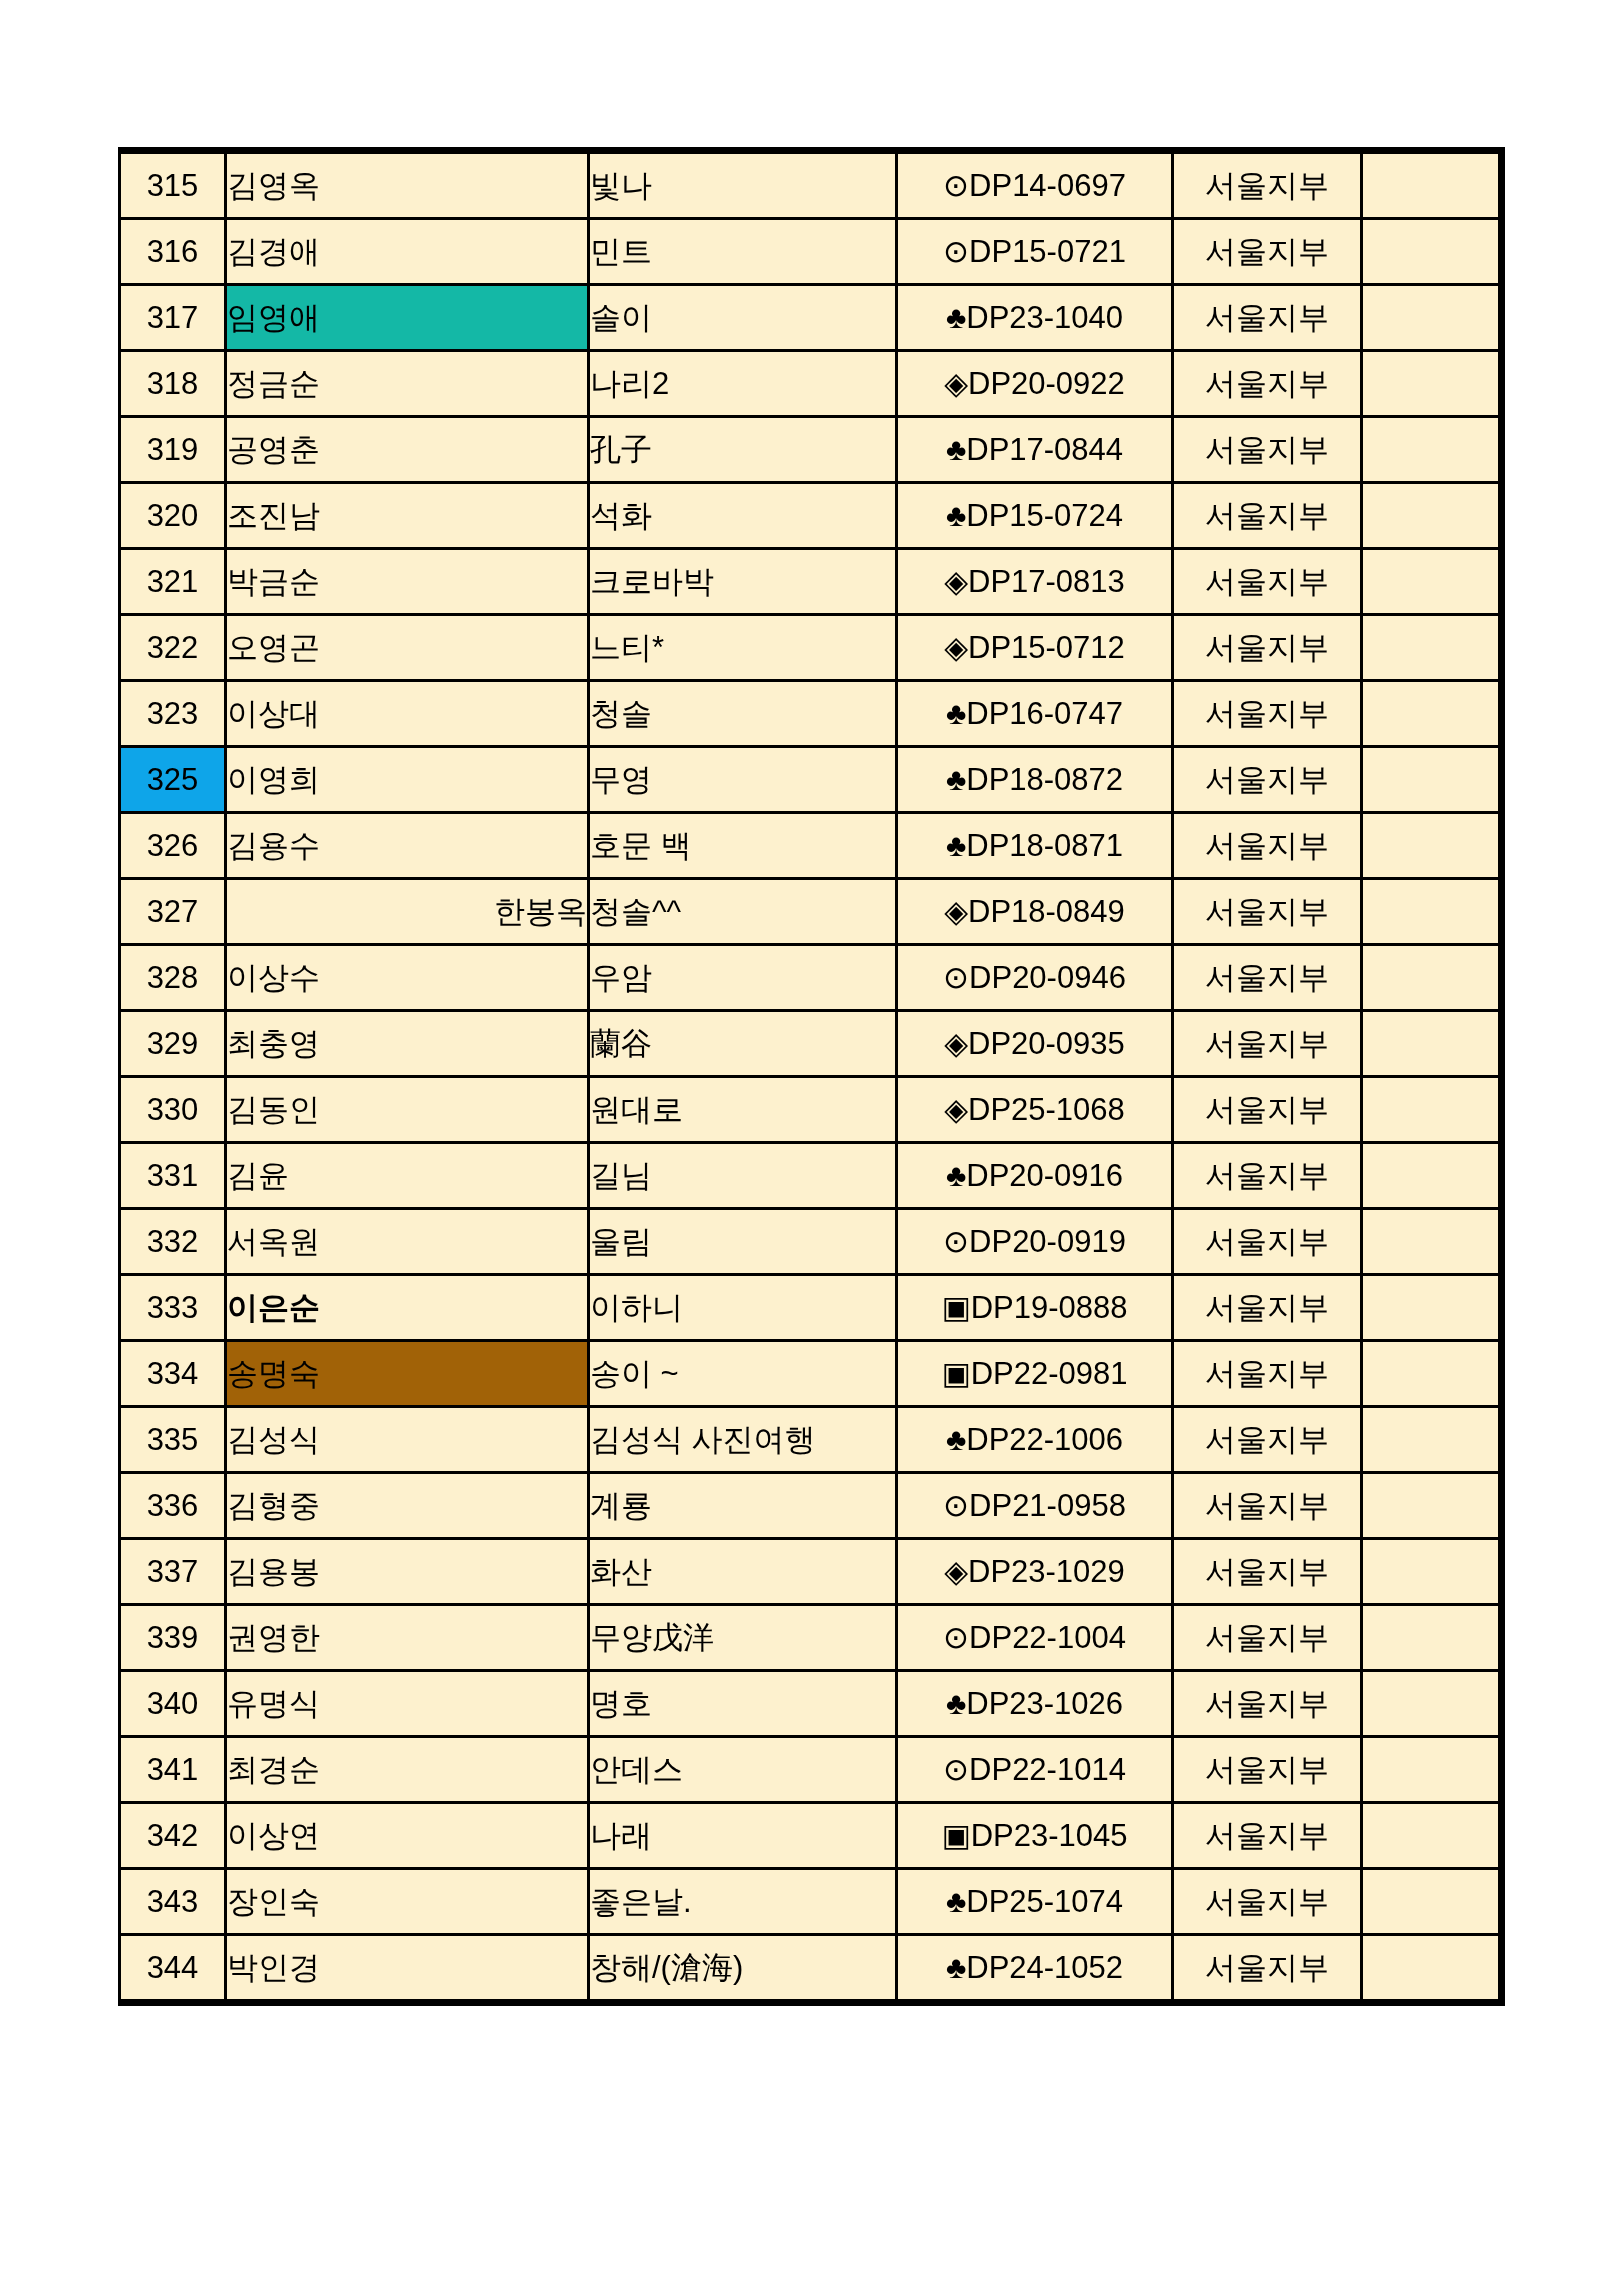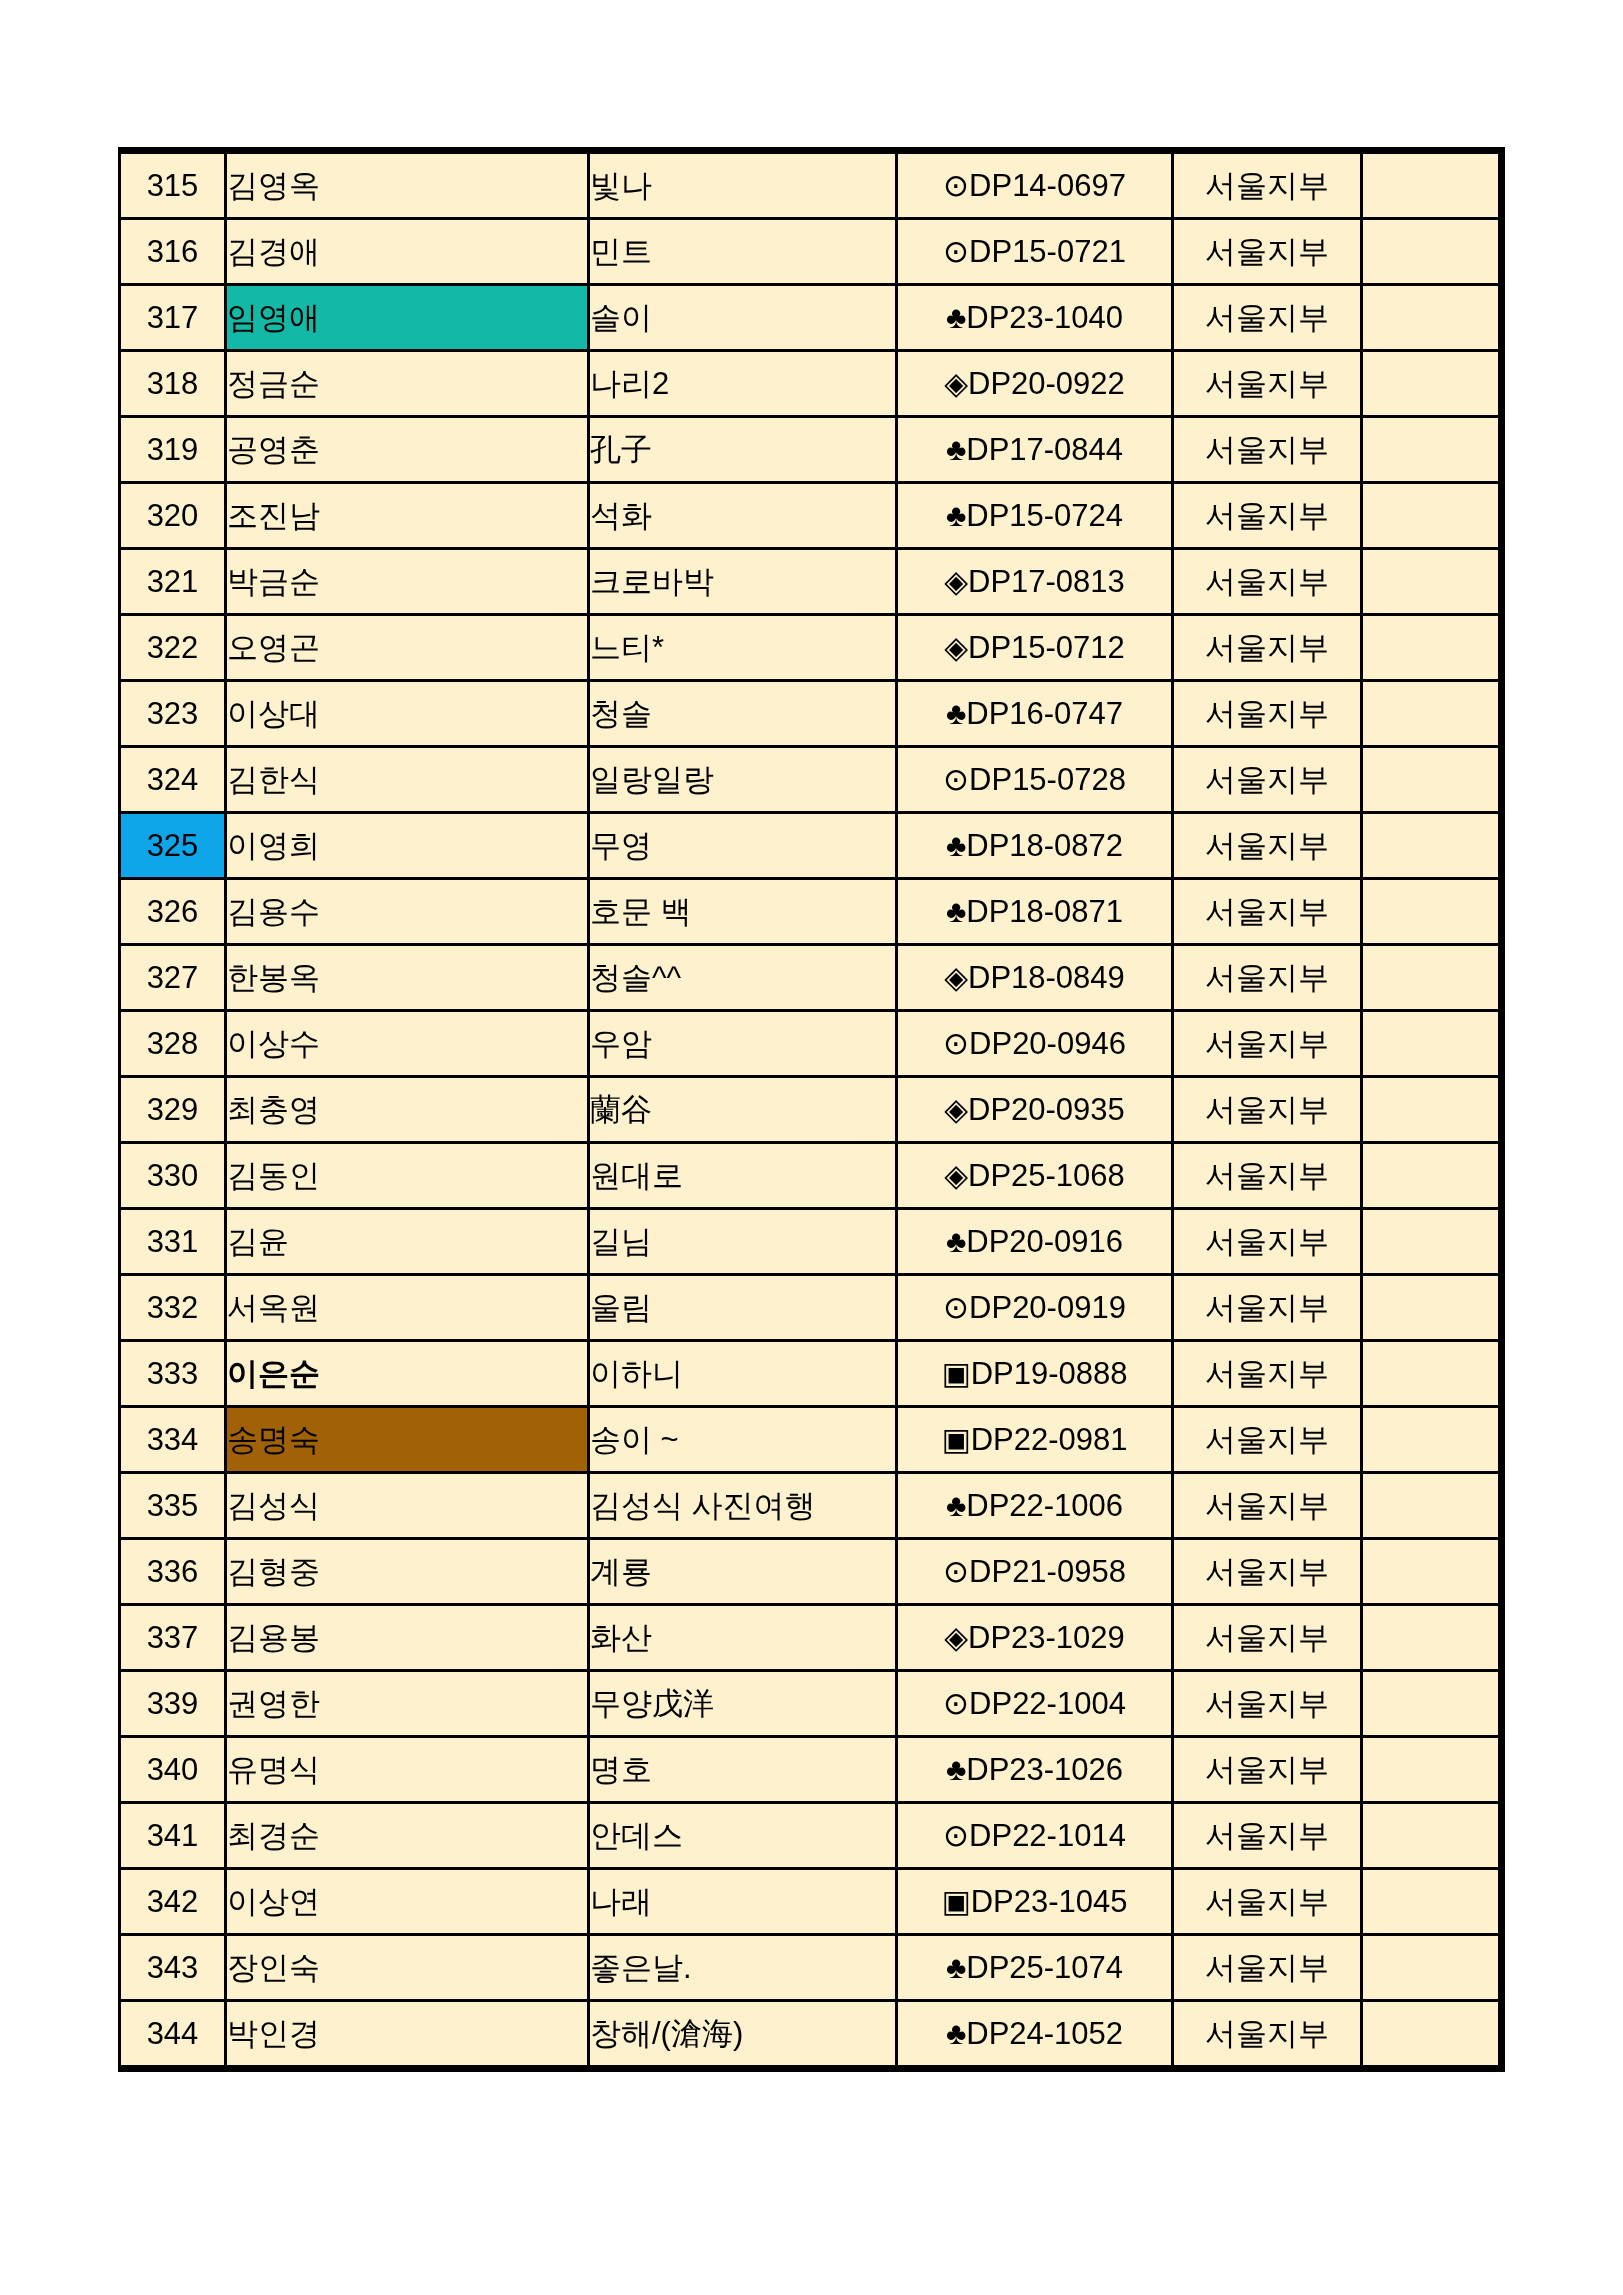--- a/index.html
+++ b/index.html
@@ -124,46 +124,38 @@
   </tr>
         <tr>
     <td class="c-no" style="background: rgb(253, 241, 206);">323</td>
     <td class="c-name" style="background: rgb(253, 241, 206);">이상대</td>
     <td class="c-nickname" style="background: rgb(253, 241, 206);">청솔</td>
     <td class="c-code" style="background: rgb(253, 241, 206);">♣DP16-0747</td>
     <td class="c-branch" style="background: rgb(253, 241, 206);">서울지부</td>
     <td class="c-note" style="background: rgb(253, 241, 206);"></td>
   </tr>
         <tr>
-    <td class="c-no" style="background: rgb(253, 241, 206);">324</td>
-    <td class="c-name" style="background: rgb(253, 241, 206);">김한식</td>
-    <td class="c-nickname" style="background: rgb(253, 241, 206);">일랑일랑</td>
-    <td class="c-code" style="background: rgb(253, 241, 206);">⊙DP15-0728</td>
-    <td class="c-branch" style="background: rgb(253, 241, 206);">서울지부</td>
-    <td class="c-note" style="background: rgb(253, 241, 206);"></td>
-  </tr>
-        <tr>
     <td class="c-no" style="background: #0ea5e9;">325</td>
     <td class="c-name" style="background: rgb(253, 241, 206);">이영희</td>
     <td class="c-nickname" style="background: rgb(253, 241, 206);">무영</td>
     <td class="c-code" style="background: rgb(253, 241, 206);">♣DP18-0872</td>
     <td class="c-branch" style="background: rgb(253, 241, 206);">서울지부</td>
     <td class="c-note" style="background: rgb(253, 241, 206);"></td>
   </tr>
         <tr>
     <td class="c-no" style="background: rgb(253, 241, 206);">326</td>
     <td class="c-name" style="background: rgb(253, 241, 206);">김용수</td>
     <td class="c-nickname" style="background: rgb(253, 241, 206);">호문 백</td>
     <td class="c-code" style="background: rgb(253, 241, 206);">♣DP18-0871</td>
     <td class="c-branch" style="background: rgb(253, 241, 206);">서울지부</td>
     <td class="c-note" style="background: rgb(253, 241, 206);"></td>
   </tr>
         <tr>
     <td class="c-no" style="background: rgb(253, 241, 206);">327</td>
-    <td class="c-name" style="background: rgb(253, 241, 206);">한봉옥</td>
+    <td class="c-name" style="background: rgb(253, 241, 206); text-align: right;">한봉옥</td>
     <td class="c-nickname" style="background: rgb(253, 241, 206);">청솔^^</td>
     <td class="c-code" style="background: rgb(253, 241, 206);">◈DP18-0849</td>
     <td class="c-branch" style="background: rgb(253, 241, 206);">서울지부</td>
     <td class="c-note" style="background: rgb(253, 241, 206);"></td>
   </tr>
         <tr>
     <td class="c-no" style="background: rgb(253, 241, 206);">328</td>
     <td class="c-name" style="background: rgb(253, 241, 206);">이상수</td>
     <td class="c-nickname" style="background: rgb(253, 241, 206);">우암</td>
     <td class="c-code" style="background: rgb(253, 241, 206);">⊙DP20-0946</td>

